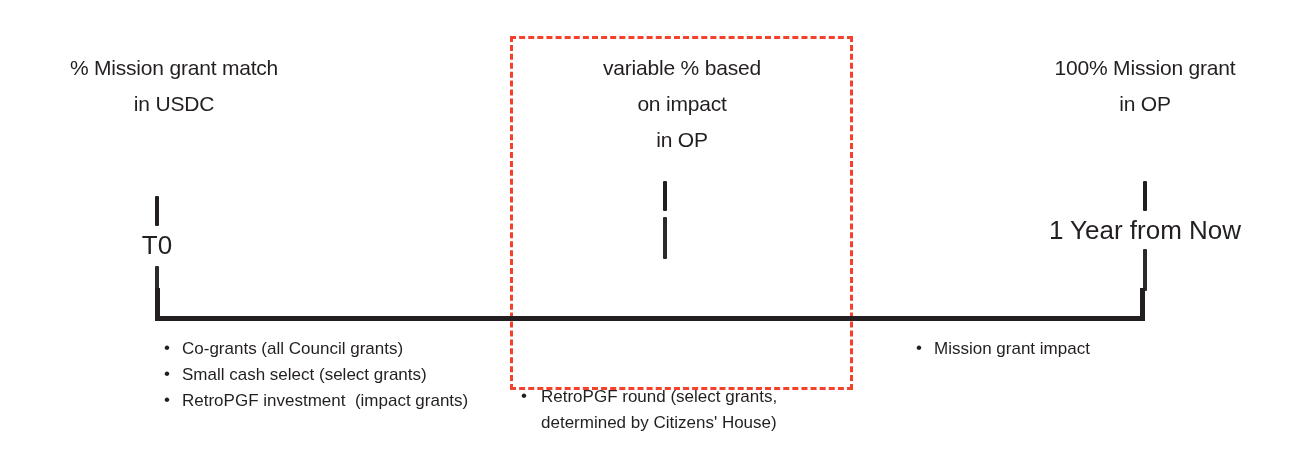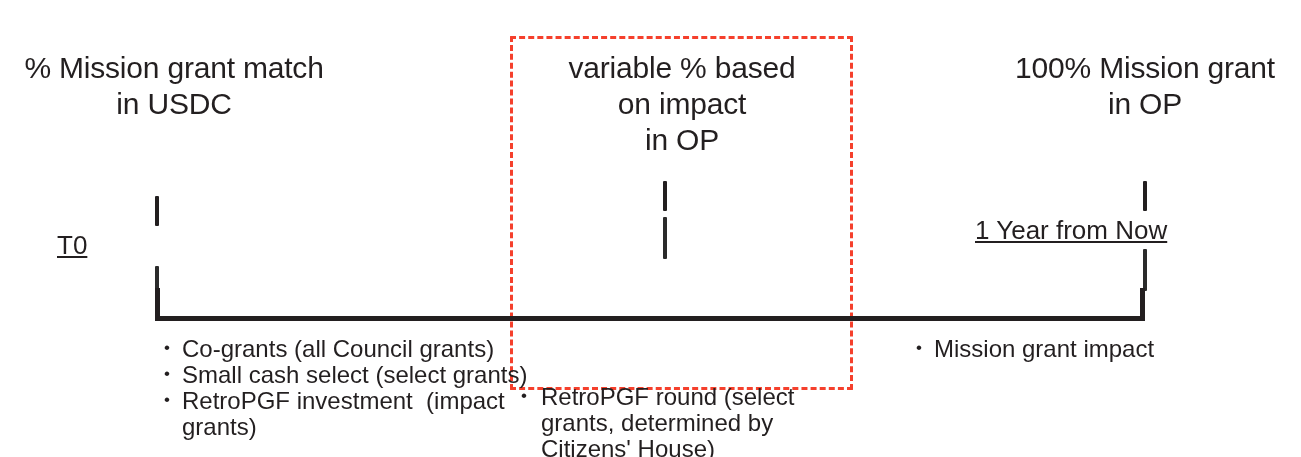--- a/index.html
+++ b/index.html
@@ -31,35 +31,34 @@
     height: 354px;
     border: 3px dashed #f5402c;
     box-sizing: border-box;
     border-radius: 1px;
   }
 
   
   .col-header {
     position: absolute;
     text-align: center;
-    font-size: 30px;
+    font-size: 21px;
     line-height: 36px;
     letter-spacing: -0.2px;
     color: #231f20;
     white-space: pre-line;
   }
   .col-header.left   { left: 4px;   top: 50px;  width: 340px; }
   .col-header.center { left: 512px; top: 50px;  width: 340px; }
   .col-header.right  { left: 962px; top: 50px;  width: 366px; }
 
   
   .marker {
     position: absolute;
-    text-align: left;
-    text-decoration: underline;
+    text-align: center;
   }
   .marker .tick-top {
     width: 4px;
     height: 30px;
     background: #231f20;
     margin: 0 auto;
     border-radius: 1px;
   }
   .marker .tick-label {
     font-size: 26px;
@@ -105,21 +104,21 @@
   }
   .axis-cap.left  { left: 155px;  top: 288px; height: 33px; }
   .axis-cap.right { left: 1140px; top: 288px; height: 33px; }
 
   
   .bullet-list {
     position: absolute;
     margin: 0;
     padding: 0;
     list-style: none;
-    font-size: 24px;
+    font-size: 17px;
     line-height: 26px;
     color: #231f20;
   }
   .bullet-list li {
     position: relative;
     padding-left: 18px;
     white-space: pre-wrap;
   }
   .bullet-list li::before {
     content: "\2022";

